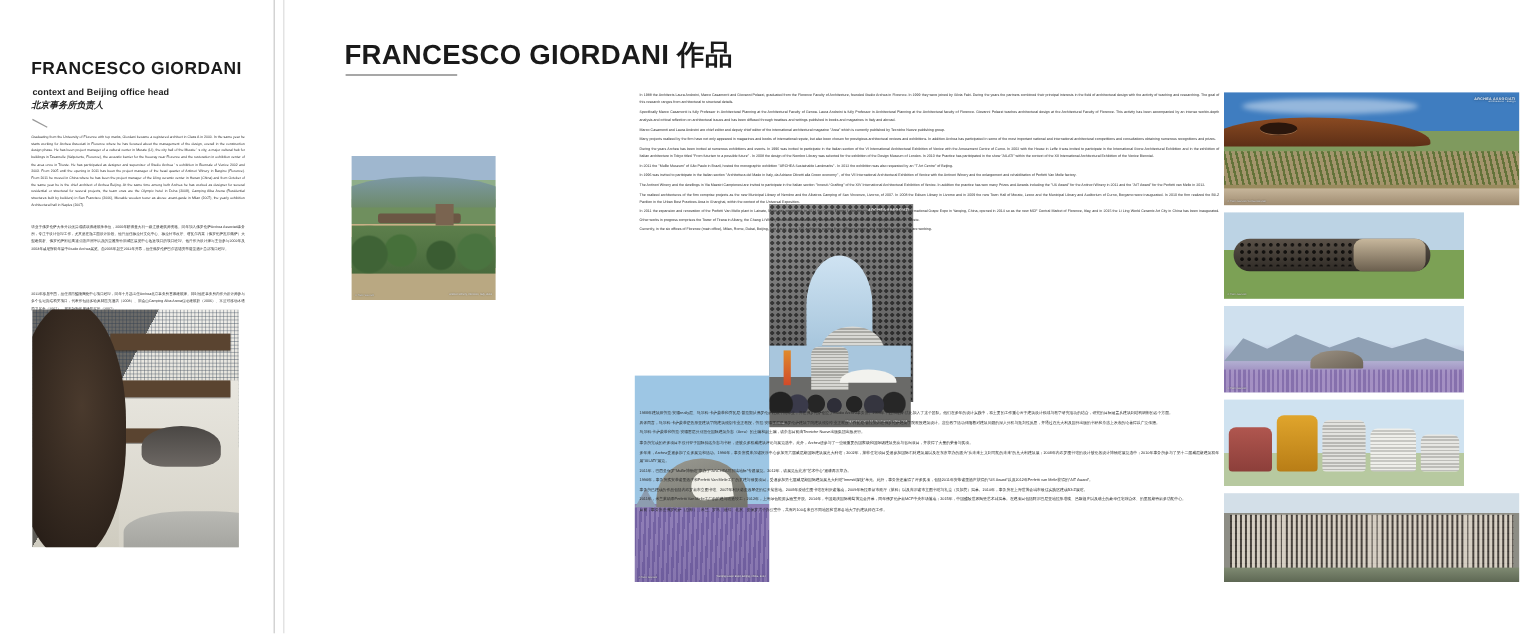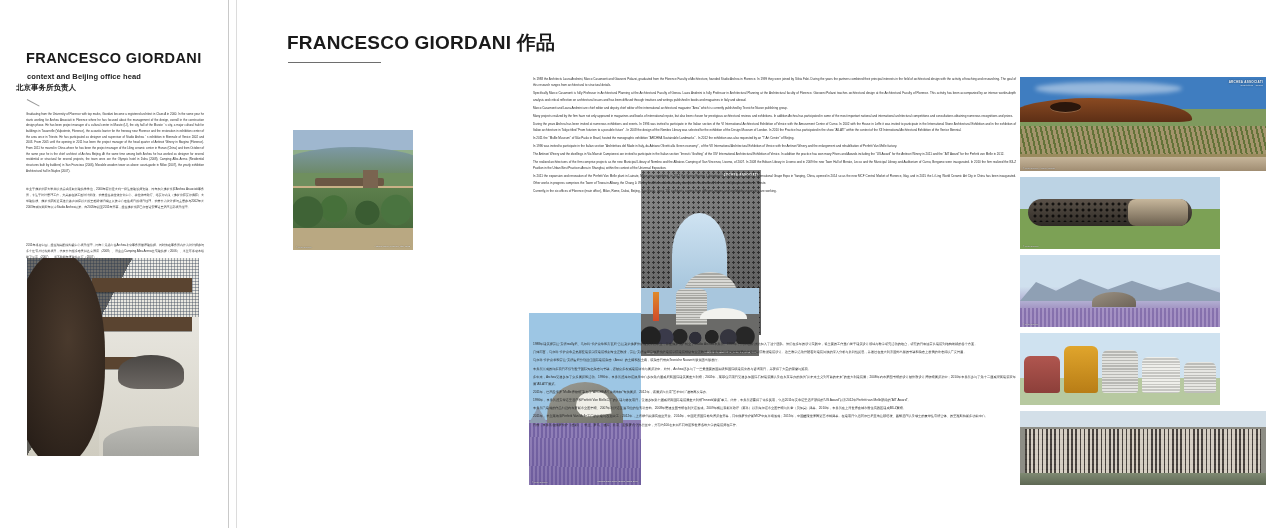--- a/index.html
+++ b/index.html
@@ -25,22 +25,22 @@
   .bio-name {
     position: absolute; left: 26px; top: 50px;
     font-size: 14.5px; font-weight: 700; letter-spacing: .4px; color: #1a1a1a;
     white-space: nowrap;
   }
   .bio-role {
     position: absolute; left: 27px; top: 72px;
     font-size: 7.5px; font-weight: 700; color: #222; letter-spacing: .1px;
   }
   .bio-role-cn {
-    position: absolute; left: 16px; top: 83px;
-    font-size: 7.5px; font-weight: 700; color: #222;
+    position: absolute; left: 26px; top: 83px;
+    font-size: 7.5px; font-weight: 700; color: #222; font-style: italic;
   }
   .bio-rule {
     position: absolute; left: 27px; top: 99px; width: 14px; height: 1px;
     background: #999; transform: rotate(28deg); transform-origin: left center;
   }
   .bio-en {
     position: absolute; left: 26px; top: 112px; width: 178px;
     font-size: 2.9px; line-height: 1.95; color: #2e2e2e; text-align: justify;
   }
   .bio-cn {
@@ -94,21 +94,21 @@
     position: absolute; left: 44%; top: 85%; width: 74%; height: 22%;
     background: linear-gradient(180deg, #b9b9b4, #9c9c97);
     border-radius: 40% 40% 0 0;
   }
 
   
   .leaf-right { position: absolute; left: 237px; top: 0; width: 1043px; height: 528px; }
 
   .page-title {
     position: absolute; left: 50px; top: 30px;
-    font-size: 19px; font-weight: 700; color: #1a1a1a; letter-spacing: .2px;
+    font-size: 23px; font-weight: 700; color: #1a1a1a; letter-spacing: .2px;
     white-space: nowrap;
   }
   .title-rule {
     position: absolute; left: 51px; top: 62px; width: 93px; height: 1.4px;
     background: #6e6e6e;
   }
 
   
   .photo { position: absolute; overflow: hidden; background: #bbb; }
   .cap {

